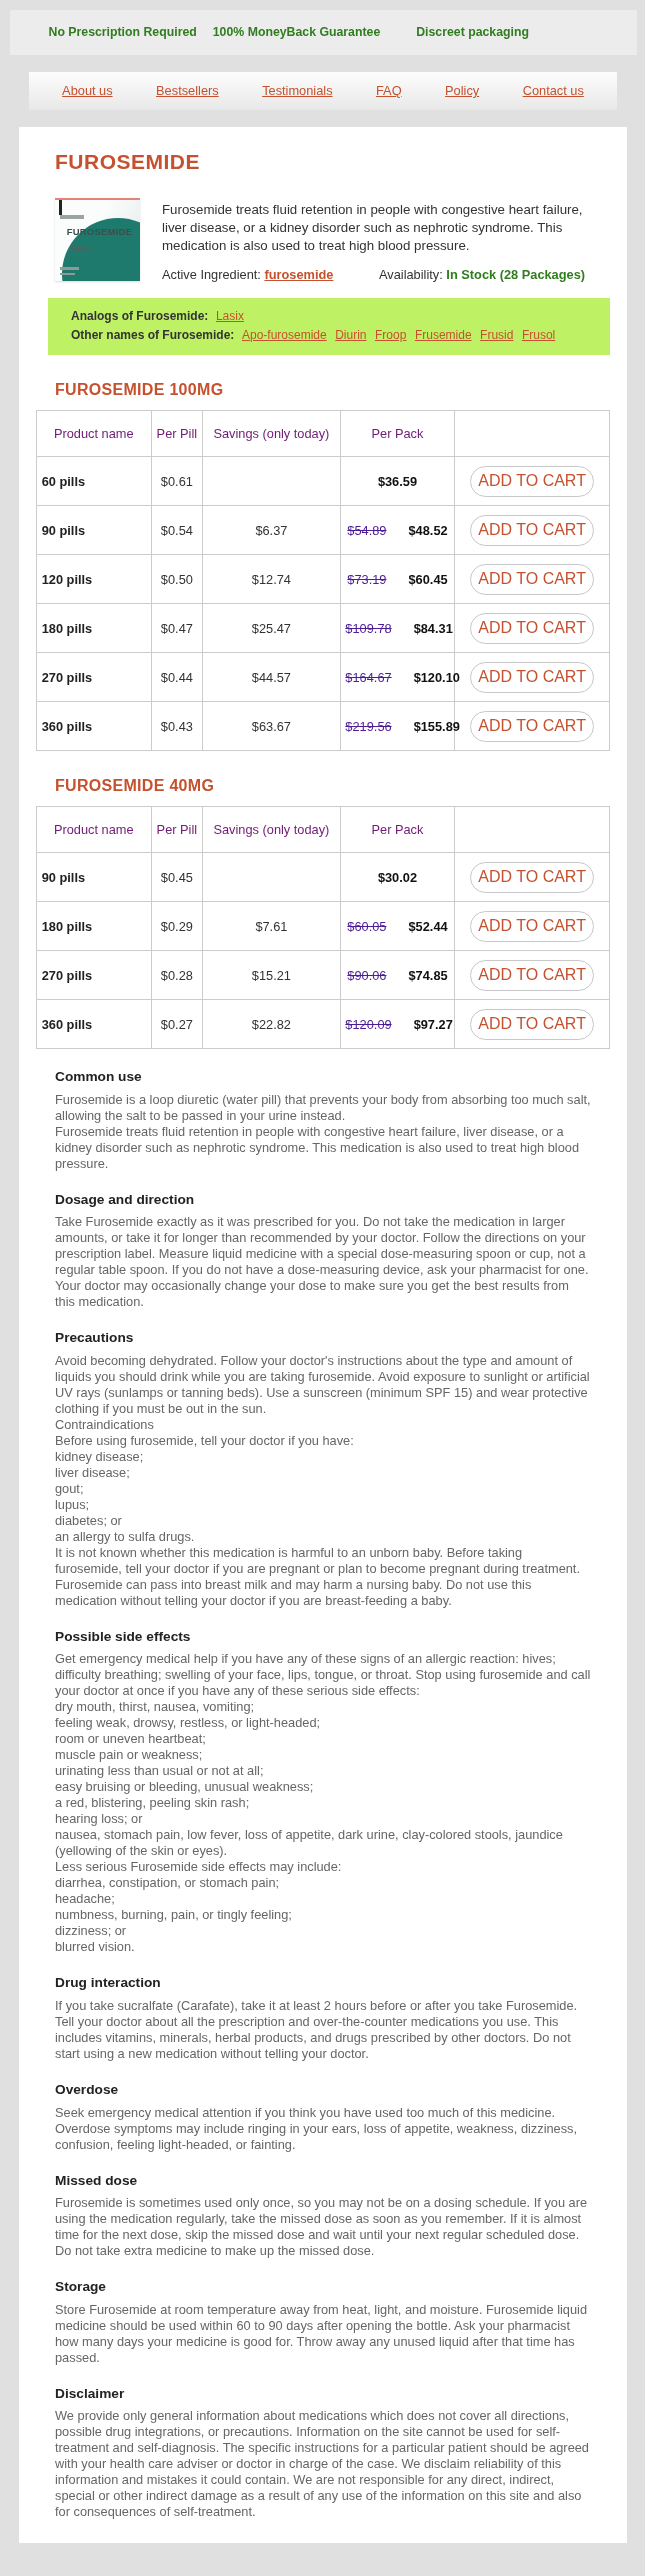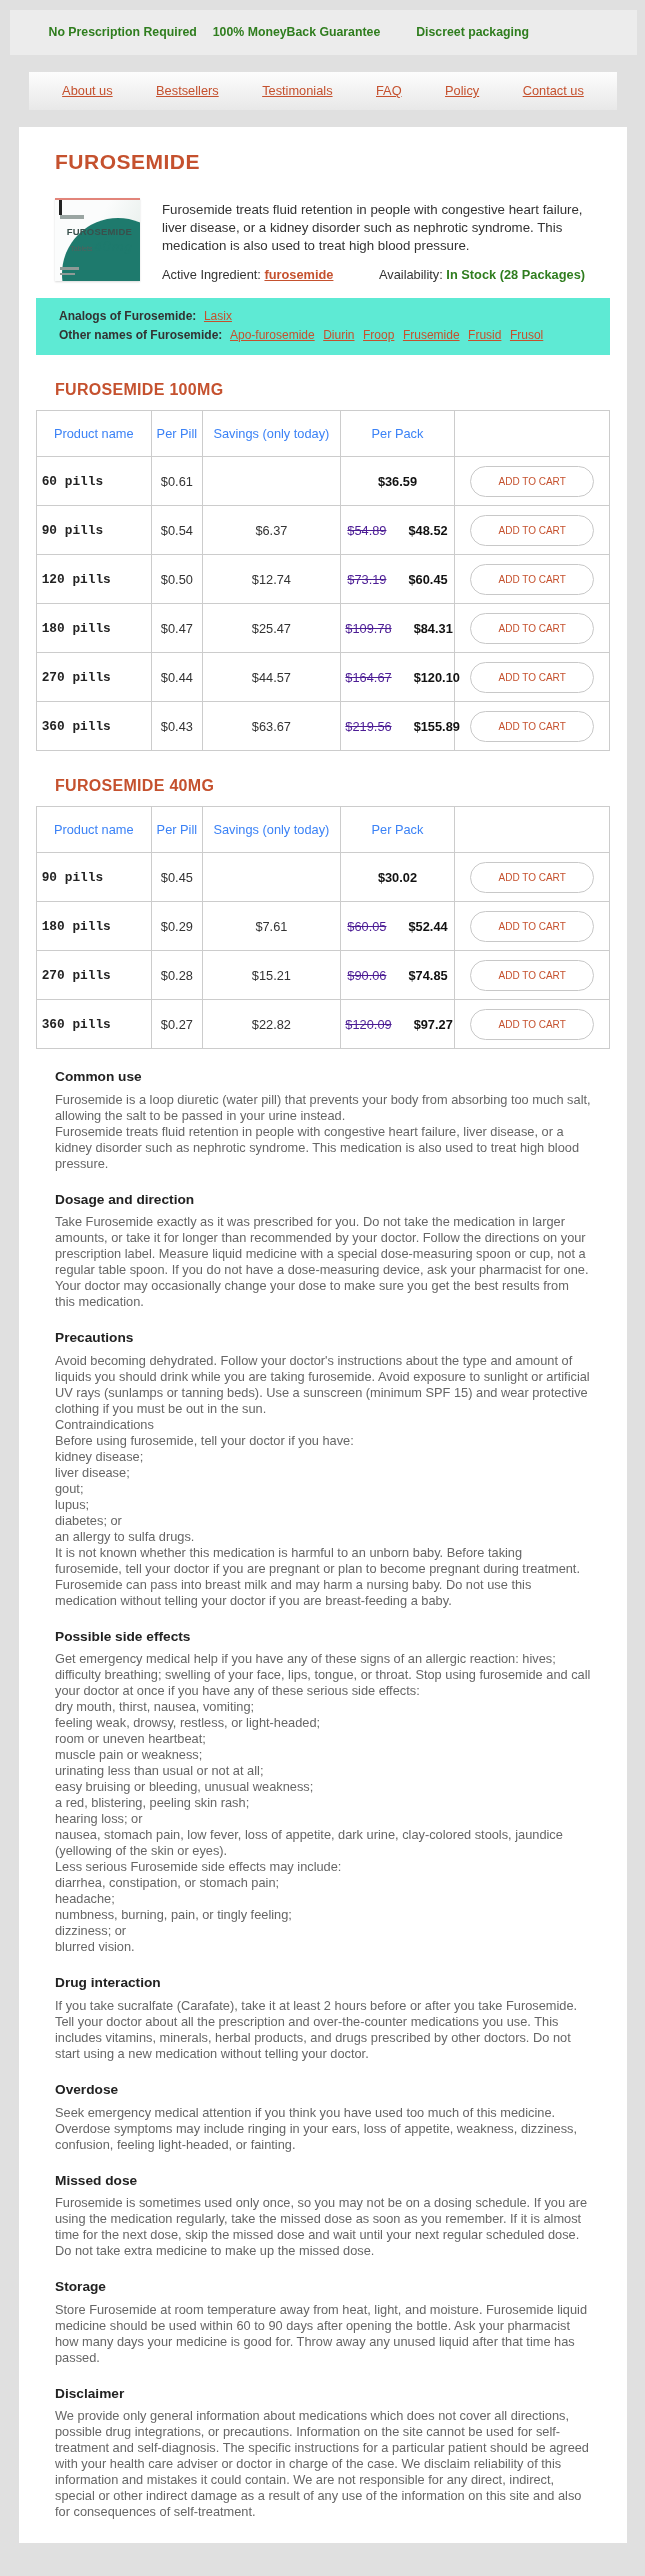--- a/index.html
+++ b/index.html
@@ -90,25 +90,26 @@
   }
   .product-info { flex:1; font-size:13.3px; color:#333; }
   .product-info p { margin:2.8px 0 0; line-height:18px; }
   .ingredient-row { margin-top:12.3px; font-size:12.8px; color:#333; }
   .ingredient-row a { color:#c5512e; font-weight:bold; text-decoration:underline; cursor:pointer; }
   .availability-label { margin-left:42px; }
   .in-stock { color:#2f7d1e; font-weight:bold; }
   
   .analogs {
     margin-top:16px;
-    background:#5eead4;
+    background:#bef264;
     padding:8.5px 23px 10.4px;
     font-size:12px;
     color:#333;
     line-height:19px;
+    margin-left:12px;
   }
   .analogs b { font-weight:bold; margin-right:7.6px; }
   .analogs a { color:#c5512e; text-decoration:underline; margin-right:8.5px; cursor:pointer; }
   
   h2.strength {
     margin:25.6px 19px 11.4px;
     font-size:16px;
     color:#c5512e;
     font-weight:bold;
     letter-spacing:0.3px;
@@ -118,34 +119,34 @@
     border-collapse:collapse;
     font-size:12.8px;
     color:#333;
     table-layout:fixed;
   }
   table.price th, table.price td { border:0.9px solid #cccccc; }
   table.price th {
     font-weight:normal;
     text-align:center;
     padding:15px 3.8px;
-    color:#3b82f6;
+    color:#701a75;
   }
   table.price td { height:48px; padding:0 4.7px; }
-  td.c-product { font-weight:bold; color:#222; padding-left:16px;font-family:Liberation Mono, monospace; }
+  td.c-product { font-weight:bold; color:#222; padding-left:16px; }
   td.c-pill, td.c-savings, td.c-pack, td.c-cart { text-align:center; }
   .old-price { color:#4c1d95; text-decoration:line-through; margin-right:22px; }
   .cur-price { font-weight:bold; color:#111; }
   .cart-btn {
     width:124px; height:31px;
     border:0.9px solid #c8c8c8;
     border-radius:16px;
     background:#fff;
     color:#c5512e;
-    font-size:10px;
+    font-size:16px;
     font-family:"Liberation Sans", sans-serif;
     cursor:pointer;
   }
   
   .section h3 {
     margin:20px 19px 7.6px;
     font-size:13.7px;
     color:#222;
     font-weight:bold;
   }

